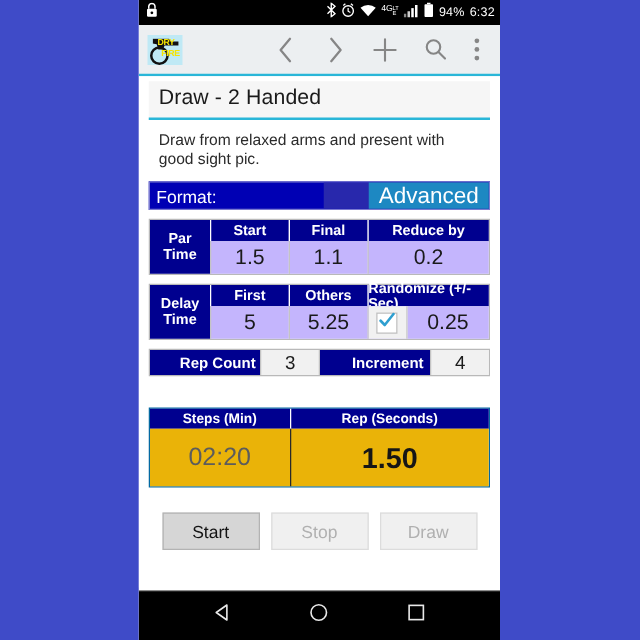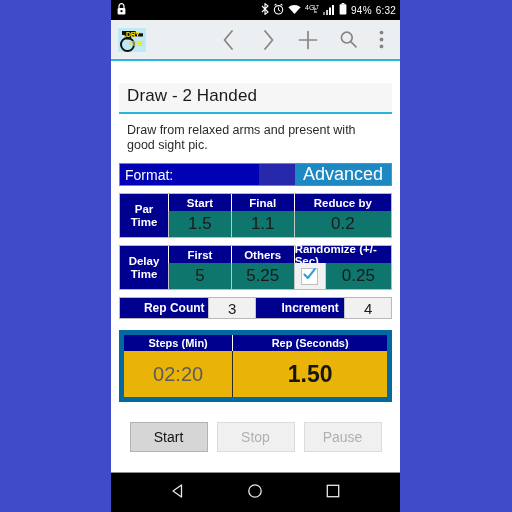--- a/index.html
+++ b/index.html
@@ -92,21 +92,21 @@
 
   
   .content {
     position: relative;
     height: 409px;
     background: #ffffff;
     padding: 0 8px;
     box-sizing: border-box;
   }
 
-  .title-wrap { padding-top: 22px; }
+  .title-wrap { padding-top: 4px; }
   .title-field {
     font-size: 17px;
     color: #1a1a1a;
     padding: 3px 4px 6px 8px;
     border-bottom: 2px solid #29b6d8;
     background: #f6f6f6;
     letter-spacing: 0.1px;
   }
   .desc {
     font-size: 12.5px;
@@ -174,21 +174,21 @@
   .chead {
     background: #00008f;
     color: #ffffff;
     font-size: 11.5px;
     font-weight: bold;
     height: 17px;
     display: flex; align-items: center; justify-content: center;
     border-left: 1px solid #ffffff;
   }
   .cval {
-    background: #0f766e;
+    background: #c4b5fd;
     color: #1a1a1a;
     font-size: 17px;
     height: 26px;
     display: flex; align-items: center; justify-content: center;
     border-left: 1px solid #c4c4c4;
   }
   .cval.withcb { gap: 0; }
   .cb-cell {
     width: 30px; flex: 0 0 30px;
     display: flex; align-items: center; justify-content: center;
@@ -229,22 +229,22 @@
     color: #1a1a1a;
     font-size: 15px;
     flex: 1 1 0;
     display: flex; align-items: center; justify-content: center;
     border-left: 1px solid #c4c4c4;
     border-right: 1px solid #c4c4c4;
   }
 
   
   .disp {
-    margin-top: 11px;
-    border: 5px solid #0369a1;
+    margin-top: 25px;
+    border: 1px solid #0369a1;
     box-sizing: border-box;
   }
   .disp-head {
     display: flex;
     background: #00008f;
     height: 16px;
   }
   .disp-head div {
     color: #ffffff;
     font-size: 11px;
@@ -486,21 +486,21 @@
         </div>
         <div class="disp-body">
           <div class="db-left">02:20</div>
           <div class="db-right">1.50</div>
         </div>
       </div>
 
       <div class="actions">
         <div class="btn enabled">Start</div>
         <div class="btn disabled">Stop</div>
-        <div class="btn disabled">Pause</div>
+        <div class="btn disabled">Draw</div>
       </div>
 
     </div>
 
     <div class="navbar">
       <div class="nav-ico">
         <span>
           <svg width="16" height="16" viewBox="0 0 16 16">
               <path d="M11.5 2 3 8l8.5 6z" fill="none" stroke="#e8e8e8" stroke-width="1.3" stroke-linejoin="round"></path>
             </svg>

